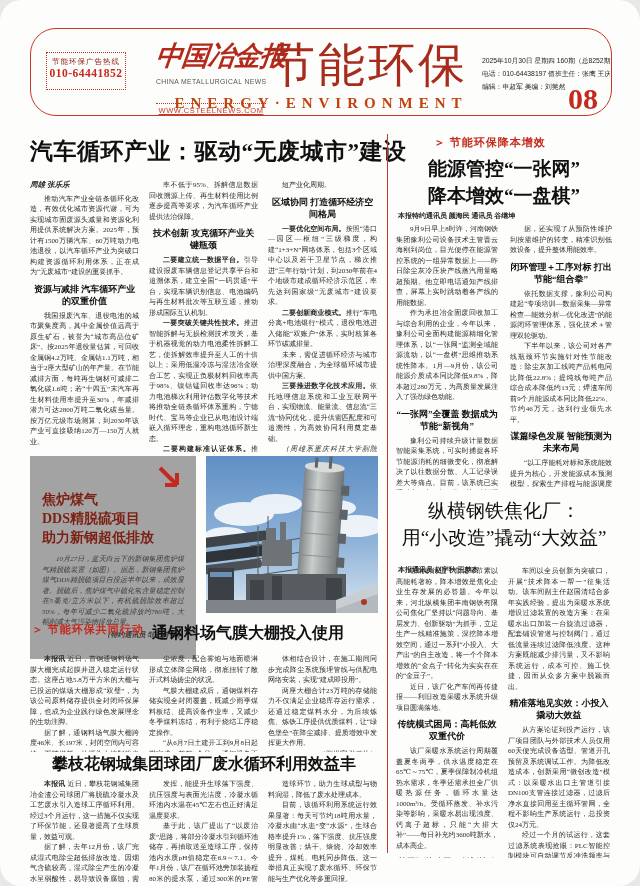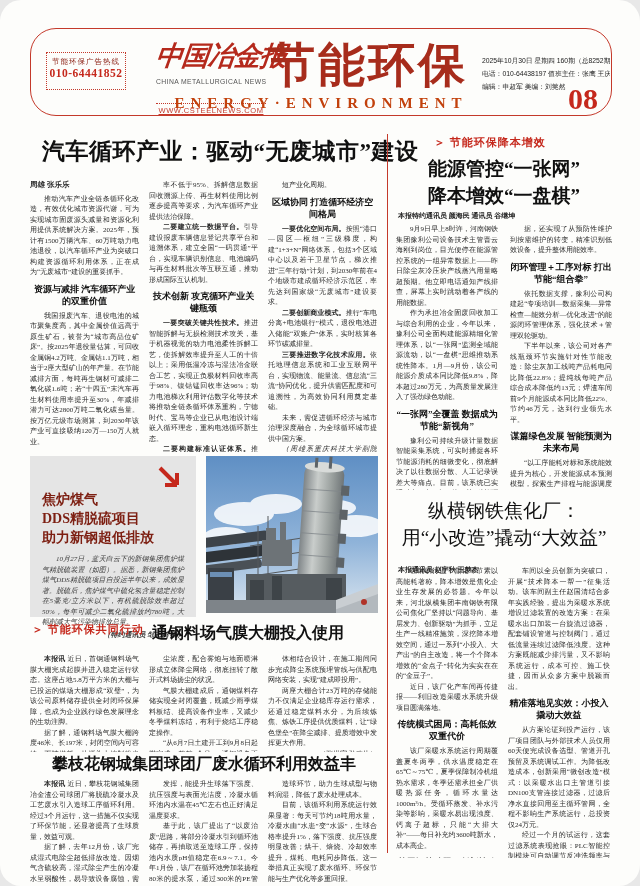--- a/index.html
+++ b/index.html
@@ -17,45 +17,45 @@
   .ad-box .l1 { font-size:7.5px; color:#8e2418; letter-spacing:1px; }
   .ad-box .l2 { font-size:11.5px; color:#c5281c; font-weight:bold; letter-spacing:.5px; }
   .masthead { position:absolute; left:156px; top:38px; width:110px; text-align:center; }
   .masthead .cn { font-size:27px; font-weight:bold; font-style:italic; color:#b5291c;
     letter-spacing:-1px; white-space:nowrap; transform:skewX(-6deg); }
   .masthead .en { font-size:6.8px; color:#555; margin-top:4px; letter-spacing:.4px; white-space:nowrap;
     font-family:"Liberation Sans",sans-serif; }
   .masthead .url { font-size:7.5px; color:#c4392b; margin-top:18px; letter-spacing:.6px; white-space:nowrap;
     font-family:"Liberation Sans",sans-serif; border-top:1px dotted #c4392b; padding-top:2px;text-decoration:underline; }
   .section-title { position:absolute; left:268px; top:34px; width:210px;
-    font-size:47px; font-weight:700; color:#a72c1c; letter-spacing:3px; white-space:nowrap; }
+    font-size:47px; font-weight:400; color:#a72c1c; letter-spacing:3px; white-space:nowrap; }
   .issue-info { position:absolute; left:482px; top:54px; width:128px;
     font-size:6.8px; line-height:13px; color:#222; white-space:nowrap; overflow:hidden;
     font-family:"Liberation Sans",sans-serif; }
   .energy-en { position:absolute; left:30px; top:95px; width:582px; text-align:center;
     font-size:15px; font-weight:bold; color:#c2410c; letter-spacing:6px; }
   .page-num { position:absolute; left:568px; top:82px; font-size:30px; font-weight:900; color:#c5281c; }
   
   .cols { position:absolute; display:flex; gap:10px; overflow:hidden; }
   .col { overflow:hidden; font-size:7px; line-height:10.5px; text-align:justify; color:#2a2a2a; }
   .blk-para { text-indent:2em; }
   .blk-para b { font-weight:bold; }
-  .blk-byline { font-weight:bold; font-size:7.5px; margin-bottom:3px; }
+  .blk-byline { font-weight:bold; font-size:7.5px; margin-bottom:3px;font-style:italic; }
   .blk-head { font-weight:bold; text-align:center; text-indent:0; font-size:9px;
     line-height:12px; margin:5px 0 4px 0; color:#111; }
   .blk-credit { font-style:italic; text-indent:2em; color:#333; }
   .blk-sign { text-align:right; text-indent:0; }
   
   .lead-headline { position:absolute; left:30px; top:136px; width:348px; text-align:center;
-    font-size:23px; font-weight:900; color:#101010; letter-spacing:.5px; white-space:nowrap;margin-left:12px; }
+    font-size:23px; font-weight:900; color:#101010; letter-spacing:.5px; white-space:nowrap; }
   .lead-cols { left:30px; top:180px; width:348px; height:272px; }
   .lead-cols .col { width:109px; height:272px; }
   
-  .feature-box { position:absolute; left:30px; top:456px; width:166px; height:161px;
-    background:#e5e5e5; padding:10px 12px 6px 12px; }
+  .feature-box { position:absolute; left:30px; top:456px; width:166px; height:203px;
+    background:#a3a3a3; padding:10px 12px 6px 12px; }
   .feature-box .arrow { position:absolute; right:12px; top:10px; }
   .feature-title { margin-top:24px; font-size:14px; line-height:19px; font-weight:900; color:#7d1f12; }
   .feature-body { margin-top:7px; font-size:7px; line-height:10.5px; font-style:italic;
     text-align:justify; color:#3a3a3a; text-indent:2em; }
   .feature-credit { margin-top:2px; font-size:7px; font-weight:bold; font-style:italic; text-align:right; color:#3a3a3a; }
   .photo { position:absolute; left:206px; top:456px; width:172px; height:157px; overflow:hidden; }
   
   .kicker { position:absolute; font-size:11px; font-weight:bold; color:#c5281c; letter-spacing:1px; white-space:nowrap; }
   .kicker-left { left:32px; top:622px; }
   .artA-headline { position:absolute; left:118px; top:623px; width:260px; text-align:center;
@@ -114,32 +114,32 @@
   <div class="lead-headline">汽车循环产业：驱动“无废城市”建设</div>
   <div class="cols lead-cols">
     <div class="col">
         <div class="blk blk-byline">周雄 张乐乐</div>
         <div class="blk blk-para">推动汽车产业全链条循环化改造，有效优化城市资源代谢，可为实现城市固废源头减量和资源化利用提供系统解决方案。2025年，预计有1500万辆汽车、60万吨动力电池退役，以汽车循环产业为突破口构建资源循环利用体系，正在成为“无废城市”建设的重要抓手。</div>
         <div class="blk blk-head">资源与减排 汽车循环产业的双重价值</div>
         <div class="blk blk-para">我国报废汽车、退役电池的城市聚集度高，其中金属价值远高于原生矿石，被誉为“城市高品位矿床”。按2025年退役量估算，可回收金属铜4.2万吨、金属钴1.1万吨，相当于2座大型矿山的年产量。在节能减排方面，每吨再生钢材可减排二氧化碳1.6吨；若“十四五”末汽车再生材料使用率提升至30%，年减排潜力可达2800万吨二氧化碳当量。按万亿元级市场测算，到2030年该产业可直接吸纳120万—150万人就业。</div>
       </div>
     <div class="col">
         <div class="blk blk-para">率不低于95%、拆解信息数据回收溯源上传、再生材料使用比例逐步提高等要求，为汽车循环产业提供法治保障。</div>
+        <div class="blk blk-head">技术创新 攻克循环产业关键瓶颈</div>
         <div class="blk blk-para"><b>二要建立统一数据平台。</b>引导建设报废车辆信息登记共享平台和追溯体系，建立全国“一码贯通”平台，实现车辆识别信息、电池编码与再生材料批次等互联互通，推动形成国际互认机制。</div>
-        <div class="blk blk-head">技术创新 攻克循环产业关键瓶颈</div>
         <div class="blk blk-para"><b>一要突破关键共性技术。</b>推进智能拆解与无损检测技术攻关，基于机器视觉的动力电池柔性拆解工艺，使拆解效率提升至人工的十倍以上；采用低温冷冻与湿法冶金联合工艺，实现正负极材料回收率高于98%、镍钴锰回收率达96%；动力电池梯次利用评估数字化等技术将推动全链条循环体系重构，宁德时代、宝马等企业已从电池设计端嵌入循环理念，重构电池循环新生态。</div>
         <div class="blk blk-para"><b>二要构建标准认证体系。</b>推动“中国再制造”TC297国际标准进程，涵盖拆解、检测、表面修复等关键环节，使再制造产品成本比新品降低30%以上、节能60%以上。</div>
       </div>
     <div class="col">
         <div class="blk blk-para">短产业化周期。</div>
         <div class="blk blk-head">区域协同 打造循环经济空间格局</div>
         <div class="blk blk-para"><b>一要优化空间布局。</b>按照“港口—园区—枢纽”三级梯度，构建“1+3+N”网络体系，包括3个区域中心以及若干卫星节点，梯次推进“三年行动”计划，到2030年前在4个地级市建成循环经济示范区，率先达到国家级“无废城市”建设要求。</div>
         <div class="blk blk-para"><b>二要创新商业模式。</b>推行“车电分离+电池银行”模式，退役电池进入储能“双账户”体系，实时核算各环节碳减排量。</div>
+        <div class="blk blk-para">未来，需促进循环经济与城市治理深度融合，为全球循环城市提供中国方案。</div>
         <div class="blk blk-para"><b>三要推进数字化技术应用。</b>依托地理信息系统和工业互联网平台，实现物流、能量流、信息流“三流”协同优化，提升供需匹配度和可追溯性，为高效协同利用奠定基础。</div>
-        <div class="blk blk-para">未来，需促进循环经济与城市治理深度融合，为全球循环城市提供中国方案。</div>
         <div class="blk blk-credit">（周雄系重庆科技大学副院长，张乐乐系重庆科技大学党政办公室主任）</div>
       </div>
   </div>
 
   <div class="feature-box">
     <svg class="arrow" width="26" height="26" viewBox="0 0 26 26">
       <path d="M2 2 L19 19 M19 19 L19 7 M19 19 L7 19" stroke="#c5281c" stroke-width="4" fill="none"></path>
     </svg>
     <div class="feature-title">
       <div>焦炉煤气</div>

